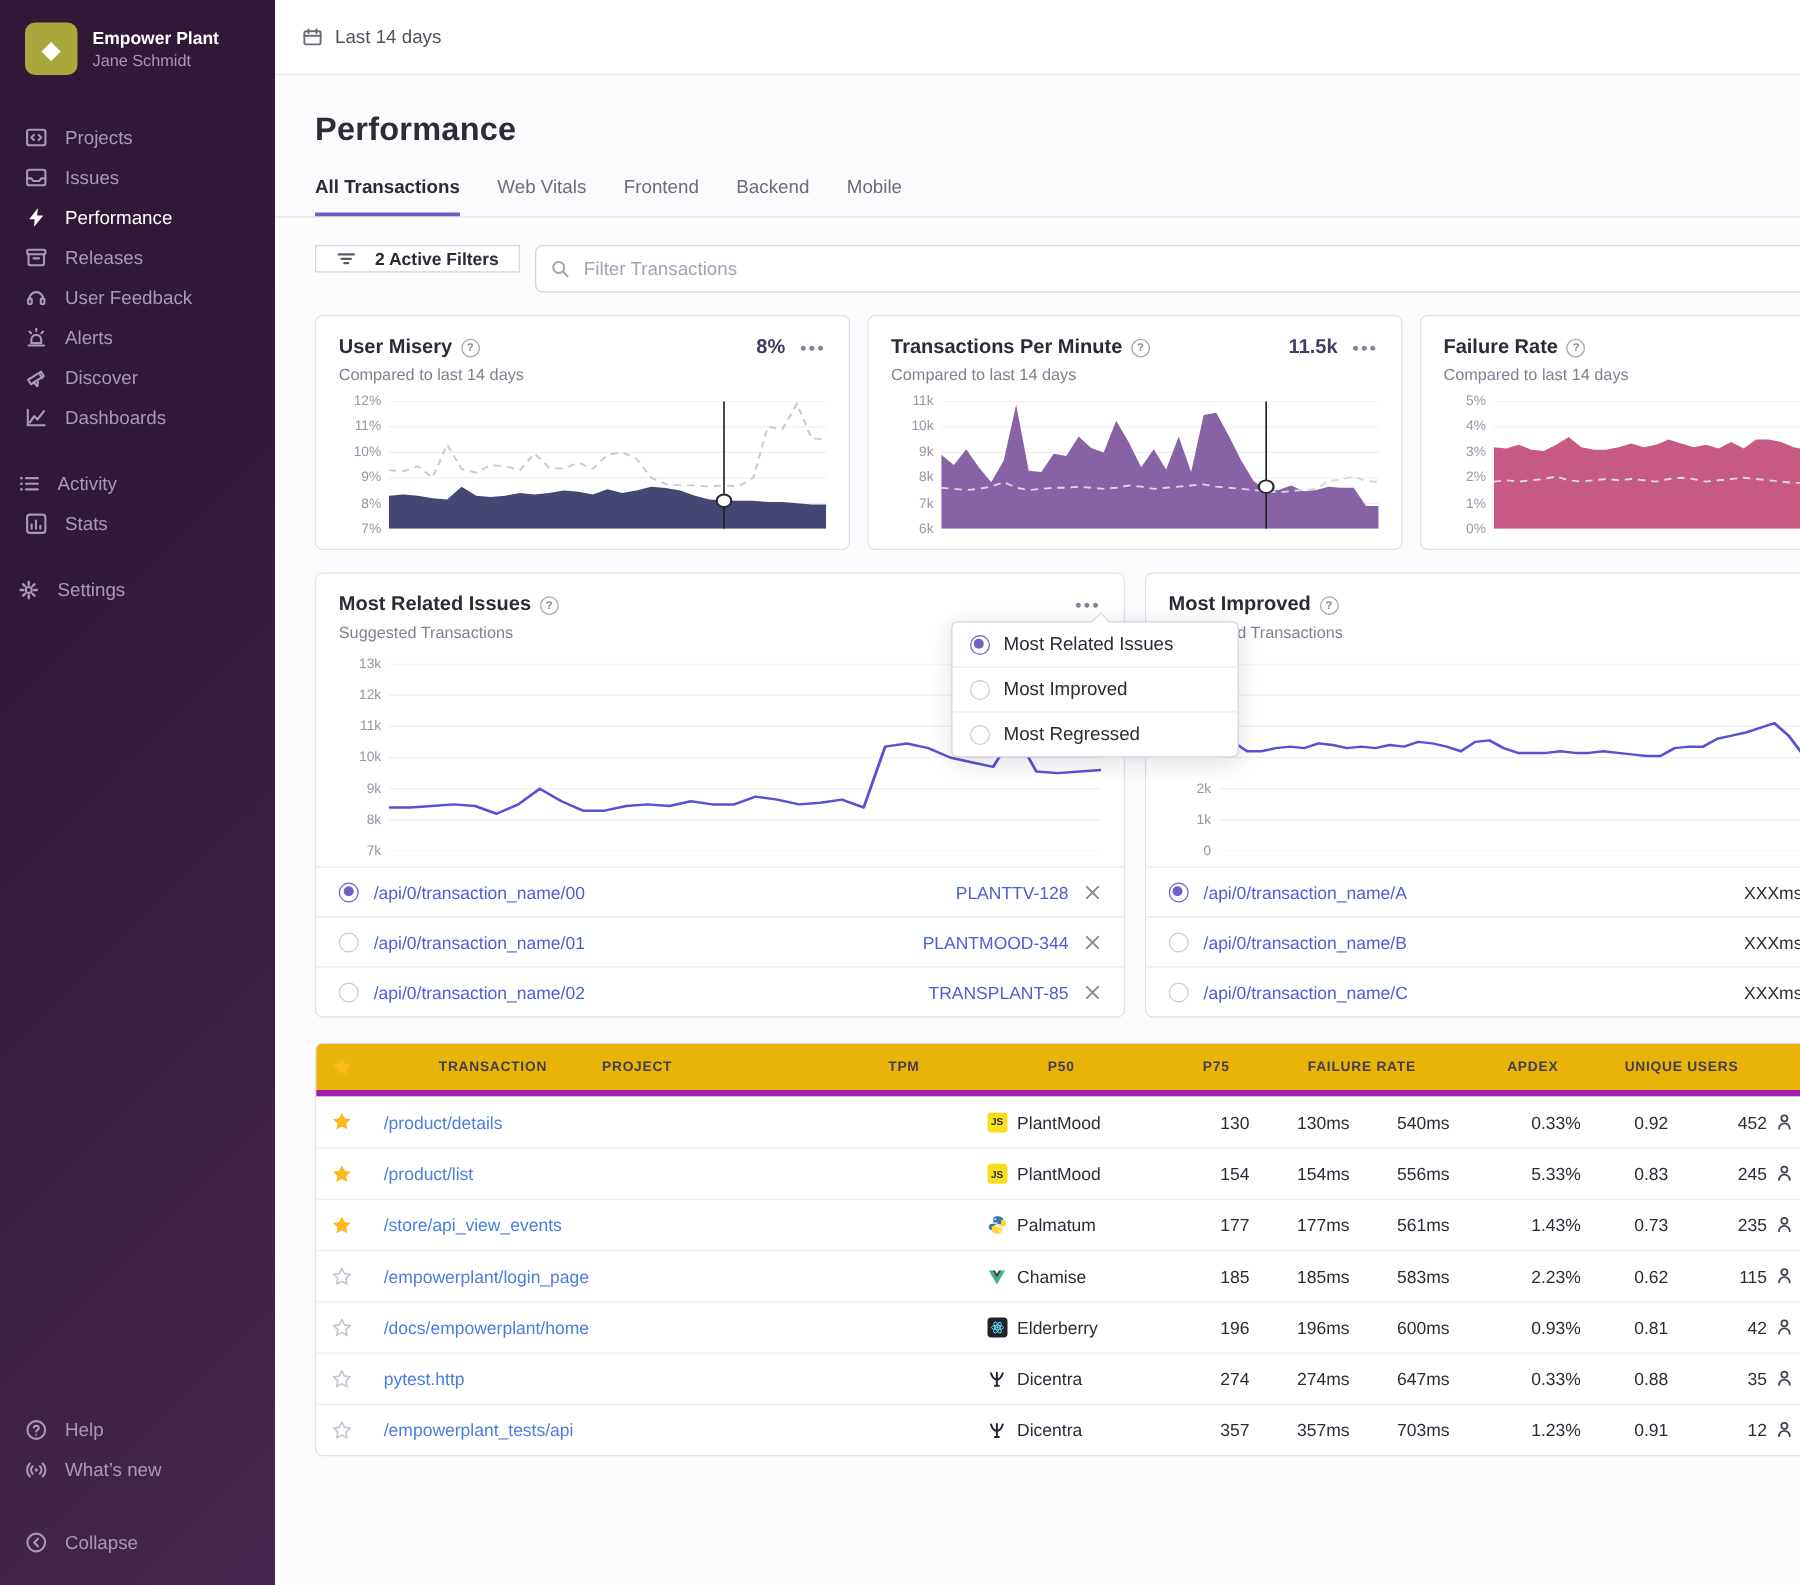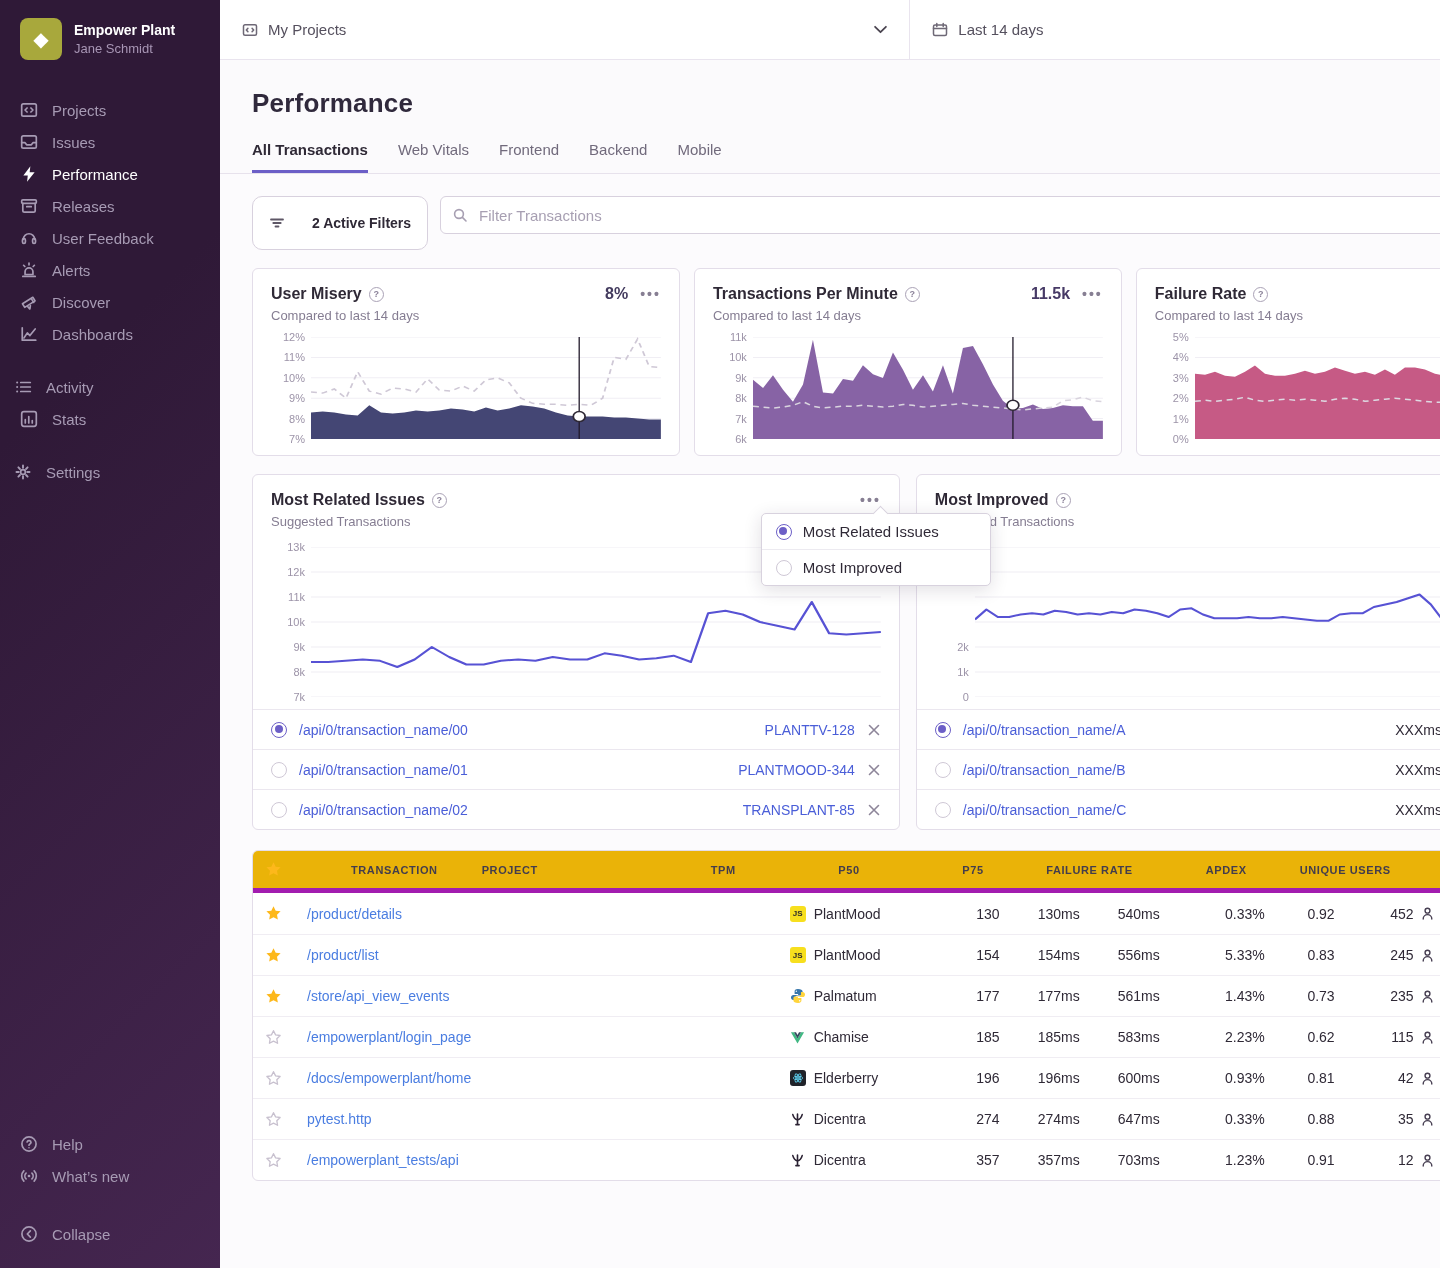--- a/index.html
+++ b/index.html
@@ -31,21 +31,21 @@
 
   .page-head { padding:28px 36px 0 32px; background:#fbfafc; border-bottom:1px solid #e7e2ec; position:relative; }
   .page-title { font-size:26px; font-weight:600; color:#30293c; letter-spacing:.2px; }
   .view-trends { position:absolute; right:28px; top:22px; background:#6C5FC7; color:#fff; font-size:15px; font-weight:bold; border:1px solid #5b4eb8; border-radius:4px; padding:10px 18px; cursor:pointer; }
   .tabs { display:flex; gap:30px; margin-top:22px; }
   .tab { font-size:15px; color:#716a7c; padding-bottom:12px; cursor:pointer; border-bottom:3px solid transparent; }
   .tab.active { color:#2f2936; font-weight:600; border-bottom-color:#6C5FC7; }
 
   .content { padding:22px 36px 0 32px; }
   .filter-row { display:flex; gap:12px; }
-  .filter-btn { display:flex; align-items:center; gap:27px; background:#fff; border:1px solid #d8d1de; border-radius:10px; padding:0 16px; height:54px; font-size:14px; font-weight:bold; color:#2f2936; cursor:pointer; }
+  .filter-btn { display:flex; align-items:center; gap:15px; background:#fff; border:1px solid #d8d1de; border-radius:0; padding:0 16px; height:22px; font-size:14px; font-weight:bold; color:#2f2936; cursor:pointer; }
   .filter-btn .ic { display:flex; color:#5e5766; }
   .search-box { flex:1; position:relative; }
   .search-box .ic { position:absolute; left:12px; top:11px; color:#a79fb2; display:flex; }
   .search-input { width:100%; height:38px; border:1px solid #d8d1de; border-radius:6px; padding:0 12px 0 38px; font-size:15px; color:#2f2936; background:#fff; font-family:"Liberation Sans",sans-serif; }
   .search-input::placeholder { color:#a79fb2; }
 
   
   .cards3 { display:grid; grid-template-columns:1fr 1fr 1fr; gap:14px; margin-top:18px; }
   .card { background:#fff; border:1px solid #e3dde9; border-radius:6px; padding:16px 18px; position:relative; }
   .card-head { display:flex; align-items:center; }
@@ -85,21 +85,21 @@
   .thead { background:#eab308; height:42px; border-bottom:5px solid #a21caf; font-size:11px; font-weight:bold; color:#433d4d; letter-spacing:.6px;gap:44px; }
   .tbody .trow { height:41px; font-size:14px; color:#2f2936; }
   .tbody .trow + .trow { border-top:1px solid #f0edf3; }
   .c-right { text-align:right; }
   .star { width:17px; height:17px; display:flex; cursor:pointer; }
   .tx-link { color:#4a7de1; cursor:pointer; }
   .proj { display:flex; align-items:center; gap:8px; }
   .plat { width:16px; height:16px; flex:none; display:flex; align-items:center; justify-content:center; border-radius:3px; }
   .plat-js { background:#f7df1e; color:#2b2b2b; font-size:8px; font-weight:bold; }
   .plat-react { background:#20232a; }
-  .users-cell { display:flex; align-items:center; justify-content:flex-end; gap:6px; }
+  .users-cell { display:flex; justify-content:flex-end; gap:6px; }
   .users-cell .ic { display:flex; color:#473f52; }
   .misery-cell { display:flex; gap:2px; justify-content:flex-end; }
   .mbar { width:6px; height:22px; border-radius:1px; background:#eeedf3; }
   .mbar.f { background:#45416b; }
 
   .pager { display:flex; justify-content:flex-end; margin-top:16px; padding-bottom:18px; }
   .pg-btn { width:40px; height:30px; border:1px solid #d3cbd9; background:#fff; display:flex; align-items:center; justify-content:center; cursor:pointer; color:#413a4d; }
   .pg-prev { border-radius:6px 0 0 6px; background:#f6f4f8; color:#b3abbe; border-right:none; }
   .pg-next { border-radius:0 6px 6px 0; }
 </style>
@@ -247,34 +247,20 @@
             </svg>
           </span>
           <span>Collapse</span>
         </div>
       </div>
   </aside>
 
   <div class="main">
 
     <div class="topbar" id="topbar">
-        <div class="selector">
-          <span class="ic" style="width:16px;height:16px;display:inline-flex">
-            <svg viewBox="0 0 16 16" fill="none" stroke="currentColor" stroke-width="1.5" stroke-linecap="round" stroke-linejoin="round" width="100%" height="100%">
-              <rect x="1.5" y="2.8" width="13" height="10.4" rx="1.5"></rect>
-              <path d="M5.9 6.4L4.3 8l1.6 1.6M10.1 6.4L11.7 8l-1.6 1.6"></path>
-            </svg>
-          </span>
-          <span>My Projects</span>
-          <span class="chev">
-            <svg viewBox="0 0 12 8" fill="none" stroke="currentColor" stroke-width="1.6" stroke-linecap="round" stroke-linejoin="round" width="13" height="9">
-              <path d="M1 1.5L6 6.5L11 1.5"></path>
-            </svg>
-          </span>
-        </div>
         <div class="selector">
           <span class="ic" style="width:16px;height:16px;display:inline-flex">
             <svg viewBox="0 0 16 16" fill="none" stroke="currentColor" stroke-width="1.5" stroke-linecap="round" stroke-linejoin="round" width="100%" height="100%">
               <rect x="1.5" y="3" width="13" height="10.5" rx="1.5"></rect>
               <path d="M1.5 6.6h13M4.8 1.5v3M11.2 1.5v3"></path>
             </svg>
           </span>
           <span>Last 14 days</span>
           <span class="chev">
             <svg viewBox="0 0 12 8" fill="none" stroke="currentColor" stroke-width="1.6" stroke-linecap="round" stroke-linejoin="round" width="13" height="9">
@@ -490,20 +476,24 @@
               </div>
             </div>
           <div class="menu" id="related-menu">
               <div class="menu-item">
                 <span class="radio sel"></span>
                 <span>Most Related Issues</span>
               </div>
               <div class="menu-item">
                 <span class="radio"></span>
                 <span>Most Improved</span>
+              </div>
+              <div class="menu-item">
+                <span class="radio"></span>
+                <span>Most Regressed</span>
               </div>
             </div>
         </div>
         <div class="card bigcard">
           <div class="card-head">
             <span class="card-title">Most Improved</span>
             <span class="help-ic">?</span>
             <span class="dots" style="margin-left:auto">•••</span>
           </div>
           <div class="card-sub">Suggested Transactions</div>

